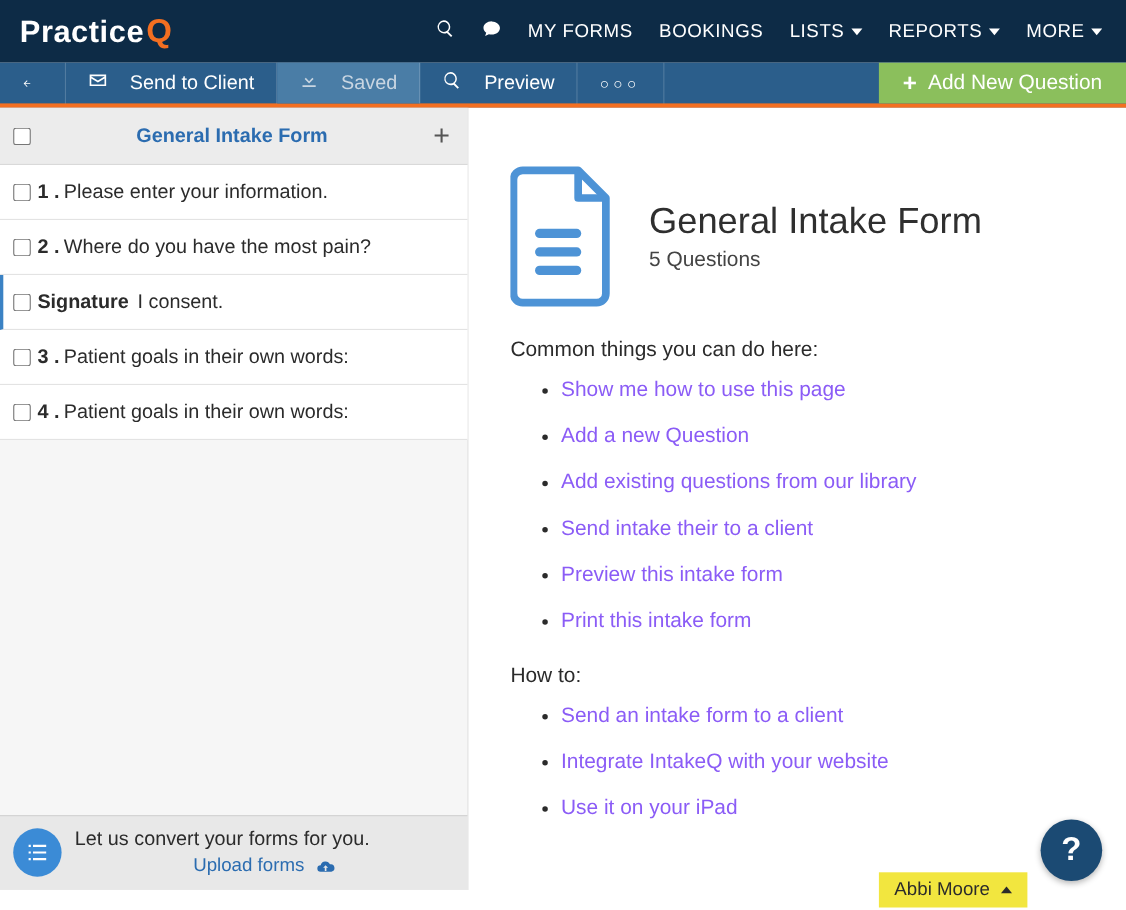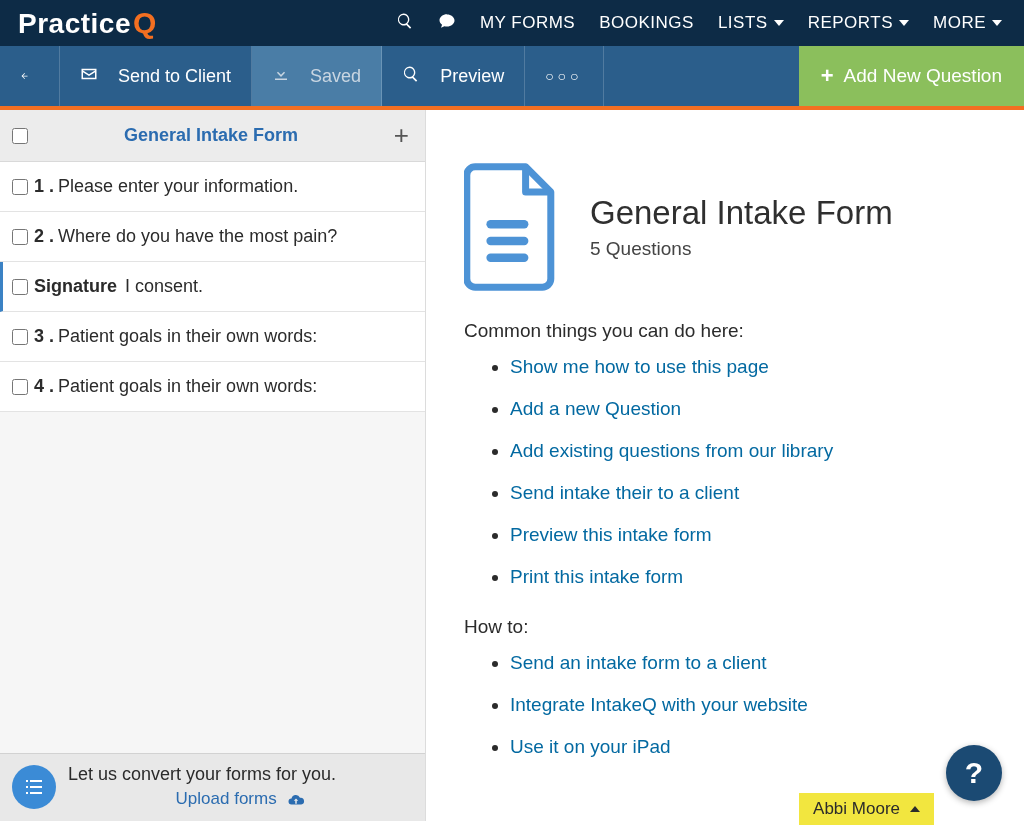--- a/index.html
+++ b/index.html
@@ -1,29 +1,29 @@
 <!DOCTYPE html>
 <html><head>
 <meta charset="utf-8">
 <style>
   * { box-sizing: border-box; margin: 0; padding: 0; }
   html, body { width: 1024px; height: 827px; overflow: hidden; font-family: "Segoe UI", "Helvetica Neue", Arial, sans-serif; color:#2b2b2b; }
   body { background:#fff; }
 
   
-  .topnav { background:#0d2b46; height:46px; display:flex; align-items:center; padding:0 10px 0 18px; color:#fff;justify-content:space-between; }
+  .topnav { background:#0d2b46; height:57px; display:flex; align-items:center; padding:0 10px 0 18px; color:#fff;justify-content:space-between; }
   .logo { display:flex; align-items:baseline; font-weight:700; font-size:28px; letter-spacing:.5px; flex:0 0 auto; }
   .logo .q { color:#f36f21; font-size:30px; margin-left:2px; font-weight:800;}
   .topnav .spacer { flex:1; }
   .topnav .icon-btn { color:#fff; padding:0 12px; font-size:18px; cursor:pointer;}
   .topnav .nav-item { color:#fff; font-size:17px; padding:0 12px; letter-spacing:.5px; cursor:pointer; display:flex; align-items:center;}
   .caret-down { display:inline-block; margin-left:6px; width:0;height:0;border-left:5px solid transparent;border-right:5px solid transparent;border-top:6px solid #fff;}
 
   
-  .toolbar-wrap { background:#2b5e8b; height:64px; display:flex; border-bottom:4px solid #f36f21;}
+  .toolbar-wrap { background:#2b5e8b; height:41px; display:flex; border-bottom:4px solid #f36f21;}
   .tool-btn { display:flex; align-items:center; justify-content:center; color:#fff; font-size:18px; padding:0 20px; border-right:1px solid rgba(255,255,255,.18); cursor:pointer; }
   .tool-btn.back { width:60px; }
   .tool-btn .ic { margin-right:10px; font-size:18px;}
   .tool-btn.saved { background:#4a7da6; color:#c9d6e2;}
   .tool-btn.saved .ic { color:#c9d6e2;}
   .tool-btn.dots { letter-spacing:4px; font-size:14px;}
   .toolbar-wrap .flex-grow { flex:1; }
   .add-new { background:#8bbf5c; color:#fff; font-size:19px; display:flex; align-items:center; padding:0 22px; cursor:pointer;}
   .add-new .plus { font-size:22px; margin-right:10px; font-weight:700;}
 
@@ -55,21 +55,21 @@
   .promo .line2 .cloud { margin-left:6px;}
 
   
   .hero { display:flex; align-items:center; margin-top:24px; margin-bottom:28px;}
   .doc-icon { width:98px; height:130px; margin-right:28px; flex:0 0 auto;}
   .hero h1 { font-size:33px; font-weight:400; color:#2f2f2f; margin-bottom:6px;}
   .hero .sub { font-size:19px; color:#444;}
   .section-title { font-size:19px; font-weight:400; color:#2b2b2b; margin:8px 0 14px 0;}
   ul.links { list-style:disc; padding-left:46px; }
   ul.links li { margin:0 0 20px 0; font-size:19px;}
-  ul.links li a { color:#0369a1; text-decoration:none; cursor:pointer;}
+  ul.links li a { color:#8b5cf6; text-decoration:none; cursor:pointer;}
   .howto-title { margin-top:28px;}
 
   
   .help-fab { position:absolute; right:22px; bottom:26px; width:56px; height:56px; border-radius:50%; background:#1b4a73; color:#fff; display:flex; align-items:center; justify-content:center; font-size:30px; font-weight:700; cursor:pointer; box-shadow:0 2px 6px rgba(0,0,0,.3);}
   
   .user-chip { position:absolute; right:90px; bottom:2px; background:#f2e63f; color:#2b2b2b; font-size:17px; padding:6px 14px; display:flex; align-items:center; cursor:pointer;margin-left:29px;}
   .user-chip .caret-up { display:inline-block; margin-left:10px; width:0;height:0;border-left:5px solid transparent;border-right:5px solid transparent;border-bottom:6px solid #2b2b2b;}
 
   
   svg.ic { width:18px; height:18px; fill:currentColor; }

